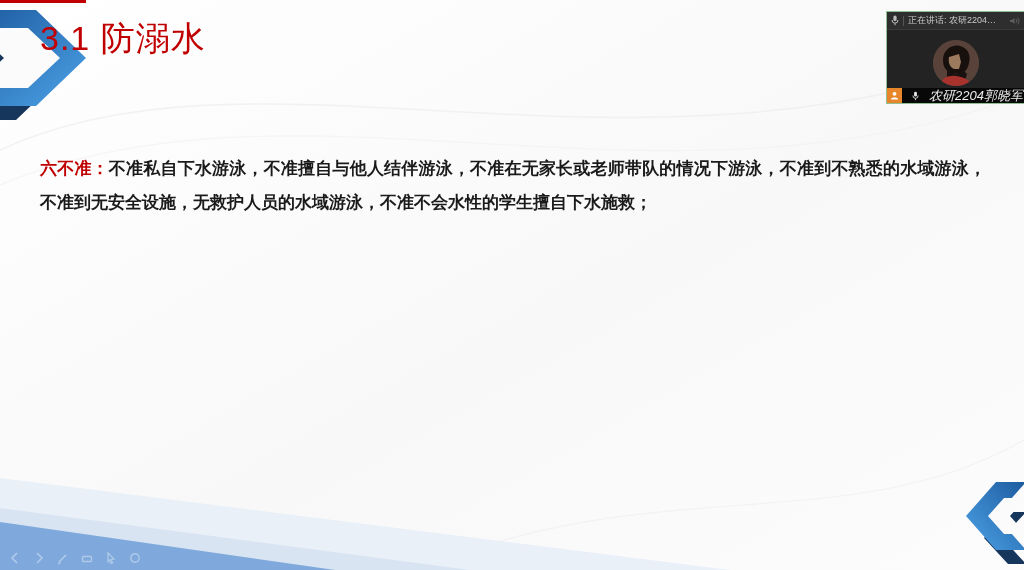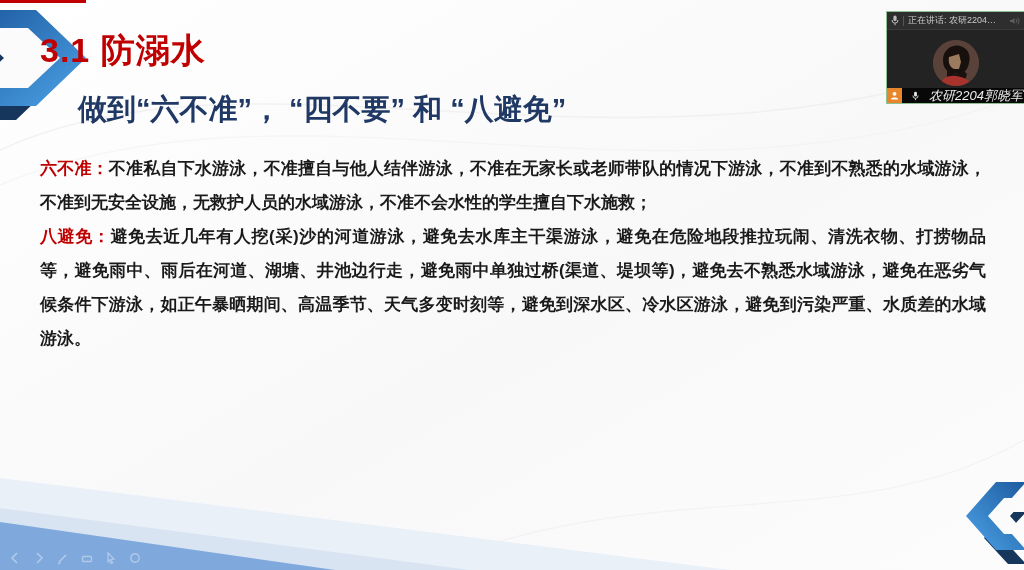--- a/index.html
+++ b/index.html
@@ -10,22 +10,22 @@
   }
   .slide{position:absolute;inset:0;background:linear-gradient(150deg,#ffffff 0%,#f8f8f9 55%,#fcfcfd 100%);overflow:hidden;}
   .bg-swirls{position:absolute;inset:0;pointer-events:none;}
 
   .red-sliver{position:absolute;top:0;left:0;width:86px;height:3px;background:#c00000;}
 
   .chevron-tl{position:absolute;left:0;top:4px;width:100px;height:112px;overflow:visible;}
   .chevron-br{position:absolute;right:0;bottom:0;width:62px;height:92px;overflow:visible;}
 
   .page-title{
-    position:absolute;left:40px;top:28px;
-    font-size:34px;font-weight:700;color:#c00000;letter-spacing:1px;white-space:nowrap;
+    position:absolute;left:40px;top:16px;
+    font-size:34px;font-weight:400;color:#c00000;letter-spacing:1px;white-space:nowrap;
   }
   .page-subtitle{
     position:absolute;left:78px;top:90px;
     font-size:29px;font-weight:600;color:#1f3864;white-space:nowrap;
   }
   .body-text{
     position:absolute;left:40px;top:152px;width:946px;
     font-size:17px;font-weight:700;color:#1a1a1a;line-height:34px;
     text-align:justify;text-justify:inter-ideograph;
   }
@@ -99,25 +99,23 @@
   </svg>
 
   <svg class="chevron-br" viewBox="0 0 62 92">
     <path d="M64,34 L46,34 L22,60 L46,86 L64,86 L40,60 Z" fill="#16365c"></path>
     <path d="M64,4 L34,4 L4,38 L34,72 L64,72 L34,38 Z" fill="url(#gradBlue2)"></path>
     <path d="M64,20 L42,20 L26,38 L42,56 L64,56 L48,38 Z" fill="#fbfbfc"></path>
   </svg>
 
   <div class="page-title">3.1 防溺水</div>
 
-  <div class="page-subtitle">做到“六不准”， “四不要” 和 “八避免”</div>
 
   <div class="body-text">
     <p><span class="p-label">六不准：</span><span>不准私自下水游泳，不准擅自与他人结伴游泳，不准在无家长或老师带队的情况下游泳，不准到不熟悉的水域游泳，不准到无安全设施，无救护人员的水域游泳，不准不会水性的学生擅自下水施救；</span></p>
-    <p><span class="p-label">八避免：</span><span>避免去近几年有人挖(采)沙的河道游泳，避免去水库主干渠游泳，避免在危险地段推拉玩闹、清洗衣物、打捞物品等，避免雨中、雨后在河道、湖塘、井池边行走，避免雨中单独过桥(渠道、堤坝等)，避免去不熟悉水域游泳，避免在恶劣气候条件下游泳，如正午暴晒期间、高温季节、天气多变时刻等，避免到深水区、冷水区游泳，避免到污染严重、水质差的水域游泳。</span></p>
   </div>
 
   <div class="band band-1"></div>
   <div class="band band-2"></div>
   <div class="band band-3"></div>
 
   <div class="presenter-toolbar">
     <svg class="ghost-icon" viewBox="0 0 14 14">
         <polyline points="9,2 4,7 9,12" stroke="#ffffff" stroke-width="1.6" fill="none"></polyline>
       </svg>

